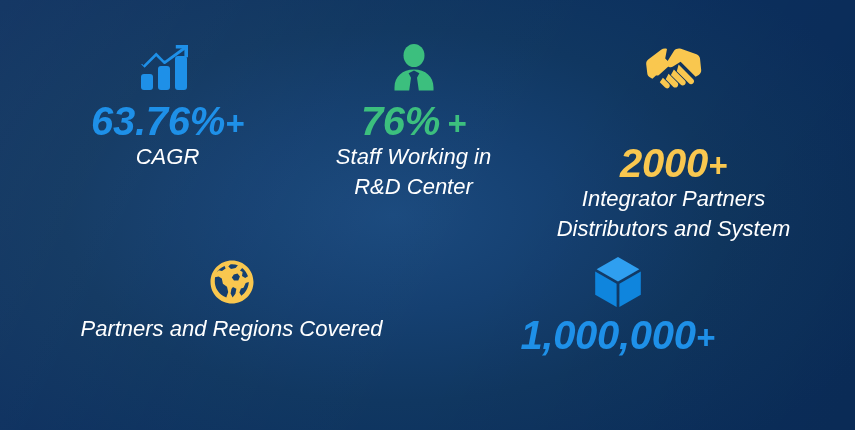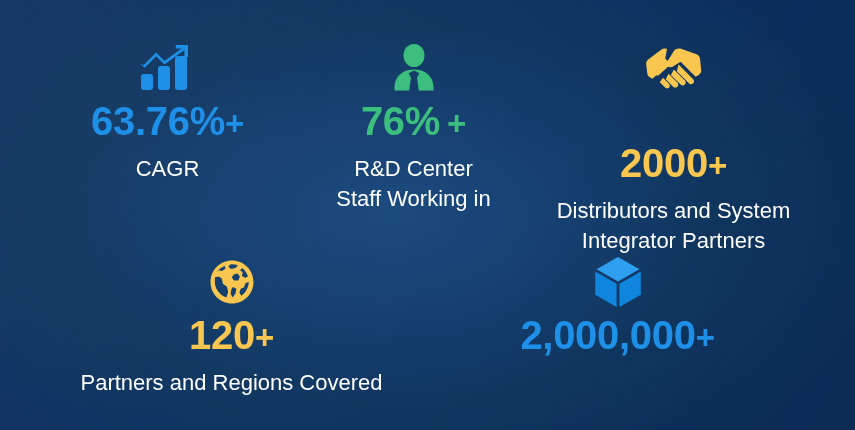--- a/index.html
+++ b/index.html
@@ -21,20 +21,21 @@
     height: 430px;
     box-sizing: border-box;
     background:
       radial-gradient(ellipse 62% 70% at 46% 50%,
         #1b4a7e 0%,
         #154071 32%,
         #103761 62%,
         #0b2f5e 100%),
       linear-gradient(160deg, #0c3670 0%, #10396a 45%, #0a2d5a 100%);
     overflow: hidden;
+    font-style: italic;
   }
 
   
   .sheen {
     position: absolute;
     inset: 0;
     background: linear-gradient(118deg,
         rgba(255,255,255,0.045) 0%,
         rgba(255,255,255,0.012) 34%,
         rgba(0,0,0,0.00) 58%,
@@ -91,21 +92,21 @@
     letter-spacing: -0.3px;
     white-space: nowrap;
   }
   .stat-value .plus {
     font-size: 33px;
     font-weight: 700;
   }
   .stat-value .plus.spaced { margin-left: 7px; }
 
   .stat-label {
-    margin-top: 12px;
+    margin-top: 0;
     font-size: 22px;
     line-height: 30px;
     color: #ffffff;
     font-weight: 400;
     max-width: 100%;
   }
   .stat-label .line { display: block; }
 </style>
 </head>
 <body>
@@ -143,22 +144,22 @@
             <g fill="#3cbf7e">
               <ellipse cx="25" cy="11.5" rx="10.5" ry="11.5"></ellipse>
               <path d="M25 25.5 C13.5 25.5 5.5 32.5 5.5 43.5 L5.5 46.5 L20.2 46.5 L22.0 33.8 L19.6 29.2 L25 26.6 L30.4 29.2 L28.0 33.8 L29.8 46.5 L44.5 46.5 L44.5 43.5 C44.5 32.5 36.5 25.5 25 25.5 Z"></path>
             </g>
           </svg>
         </div>
         <div class="stat-value" style="color:#3cbf7e;">
           <span>76%</span><span class="plus spaced">+</span>
         </div>
         <div class="stat-label">
+          <span class="line">Staff Working in</span>
           <span class="line">R&amp;D Center</span>
-          <span class="line">Staff Working in</span>
         </div>
       </div>
 
       <div class="stat-card">
         <div class="stat-icon">
           <svg width="68" height="48" viewBox="0 0 68 48" aria-hidden="true">
             <g fill="#f9c74f">
               <path d="M34.2 6.4 C36.0 4.6 38.6 4.0 41.0 4.8 L56.5 10.2 C58.4 10.9 59.8 12.6 60.0 14.6 L61.2 26.0 C61.4 28.0 60.4 29.9 58.7 30.9 L55.6 32.7 L40.6 17.8 L33.0 22.6 C31.3 23.7 29.0 23.4 27.6 21.9 C26.2 20.4 26.3 18.1 27.8 16.7 Z"></path>
               <path d="M27.0 4.9 C25.0 4.2 22.8 4.5 21.1 5.8 L8.2 15.6 C6.8 16.7 6.0 18.4 6.2 20.2 L7.3 29.4 C7.5 31.0 8.4 32.4 9.8 33.2 L12.4 34.7 L29.6 19.0 L25.2 14.4 Z"></path>
               <path d="M38.6 20.6 L53.2 35.2 C54.4 36.4 54.3 38.4 53.0 39.5 C51.8 40.5 50.0 40.4 48.9 39.3 L36.8 27.2 Z"></path>
@@ -166,22 +167,22 @@
               <path d="M28.6 29.8 L37.4 38.6 C38.6 39.8 38.5 41.8 37.2 42.9 C36.0 43.9 34.2 43.8 33.1 42.7 L25.7 35.3 Z"></path>
               <path d="M22.9 33.7 L29.0 39.8 C30.1 40.9 30.1 42.7 28.9 43.7 C27.8 44.7 26.1 44.6 25.1 43.6 L19.8 38.3 Z"></path>
               <path d="M14.2 22.3 L24.6 14.2 L30.6 20.4 L19.2 30.7 C17.9 31.9 15.9 31.8 14.7 30.5 L13.9 29.6 C12.0 27.5 12.1 24.0 14.2 22.3 Z"></path>
             </g>
           </svg>
         </div>
         <div class="stat-value" style="color:#f9c74f;margin-top:42px;">
           <span>2000</span><span class="plus">+</span>
         </div>
         <div class="stat-label">
+          <span class="line">Integrator Partners</span>
           <span class="line">Distributors and System</span>
-          <span class="line">Integrator Partners</span>
         </div>
       </div>
 
     </div>
 
     <div class="stat-row row-bottom">
 
       <div class="stat-card">
         <div class="stat-icon">
           <svg width="46" height="46" viewBox="0 0 46 46" aria-hidden="true">
@@ -190,39 +191,36 @@
                        M23 5.2 C25.1 5.2 27.1 5.6 28.9 6.3 L26.6 9.0 L22.0 9.9 L19.3 7.4 L21.2 5.4 C21.8 5.3 22.4 5.2 23 5.2 Z
                        M15.6 7.0 L16.6 9.4 L13.0 12.0 L9.8 11.2 L7.4 13.6 C9.3 10.6 12.2 8.3 15.6 7.0 Z
                        M33.2 8.9 C35.9 11.0 37.9 13.9 39.0 17.2 L36.2 18.9 L33.0 17.0 L33.6 13.1 L31.0 11.5 Z
                        M6.0 18.3 L9.6 17.4 L12.8 19.4 L13.9 24.8 L18.0 27.7 L19.2 33.0 L17.3 38.6 L14.2 37.0 C9.1 34.0 5.8 28.6 5.8 22.6 C5.8 21.1 5.9 19.7 6.0 18.3 Z
                        M28.5 14.6 L30.9 17.6 L29.3 21.4 L25.0 21.6 L22.8 18.6 L24.8 15.4 Z
                        M36.7 24.0 L39.8 23.0 C39.6 28.7 36.7 33.7 32.3 36.8 L30.4 33.4 L31.9 29.6 L34.5 28.8 Z
                        M24.0 28.0 L27.4 29.8 L26.4 34.8 L23.6 38.6 L21.6 34.4 L22.4 29.9 Z"></path>
             </g>
           </svg>
         </div>
-        <div class="stat-value" style="color:#f9c74f;">
-          <span>120</span><span class="plus">+</span>
-        </div>
         <div class="stat-label">
           <span class="line">Partners and Regions Covered</span>
         </div>
       </div>
 
       <div class="stat-card">
         <div class="stat-icon">
           <svg width="50" height="52" viewBox="0 0 50 52" aria-hidden="true">
             <g>
               <path d="M25 1.0 L46.4 13.2 L25 25.4 L3.6 13.2 Z" fill="#2f9ff0"></path>
               <path d="M2.2 15.6 L23.6 27.8 L23.6 51.0 L2.2 38.8 Z" fill="#0f85dd"></path>
               <path d="M47.8 15.6 L26.4 27.8 L26.4 51.0 L47.8 38.8 Z" fill="#0f85dd"></path>
             </g>
           </svg>
         </div>
         <div class="stat-value" style="color:#1e90e8;">
-          <span>2,000,000</span><span class="plus">+</span>
+          <span>1,000,000</span><span class="plus">+</span>
         </div>
       </div>
 
     </div>
 
   </div>
 </div>
 
 </body></html>

